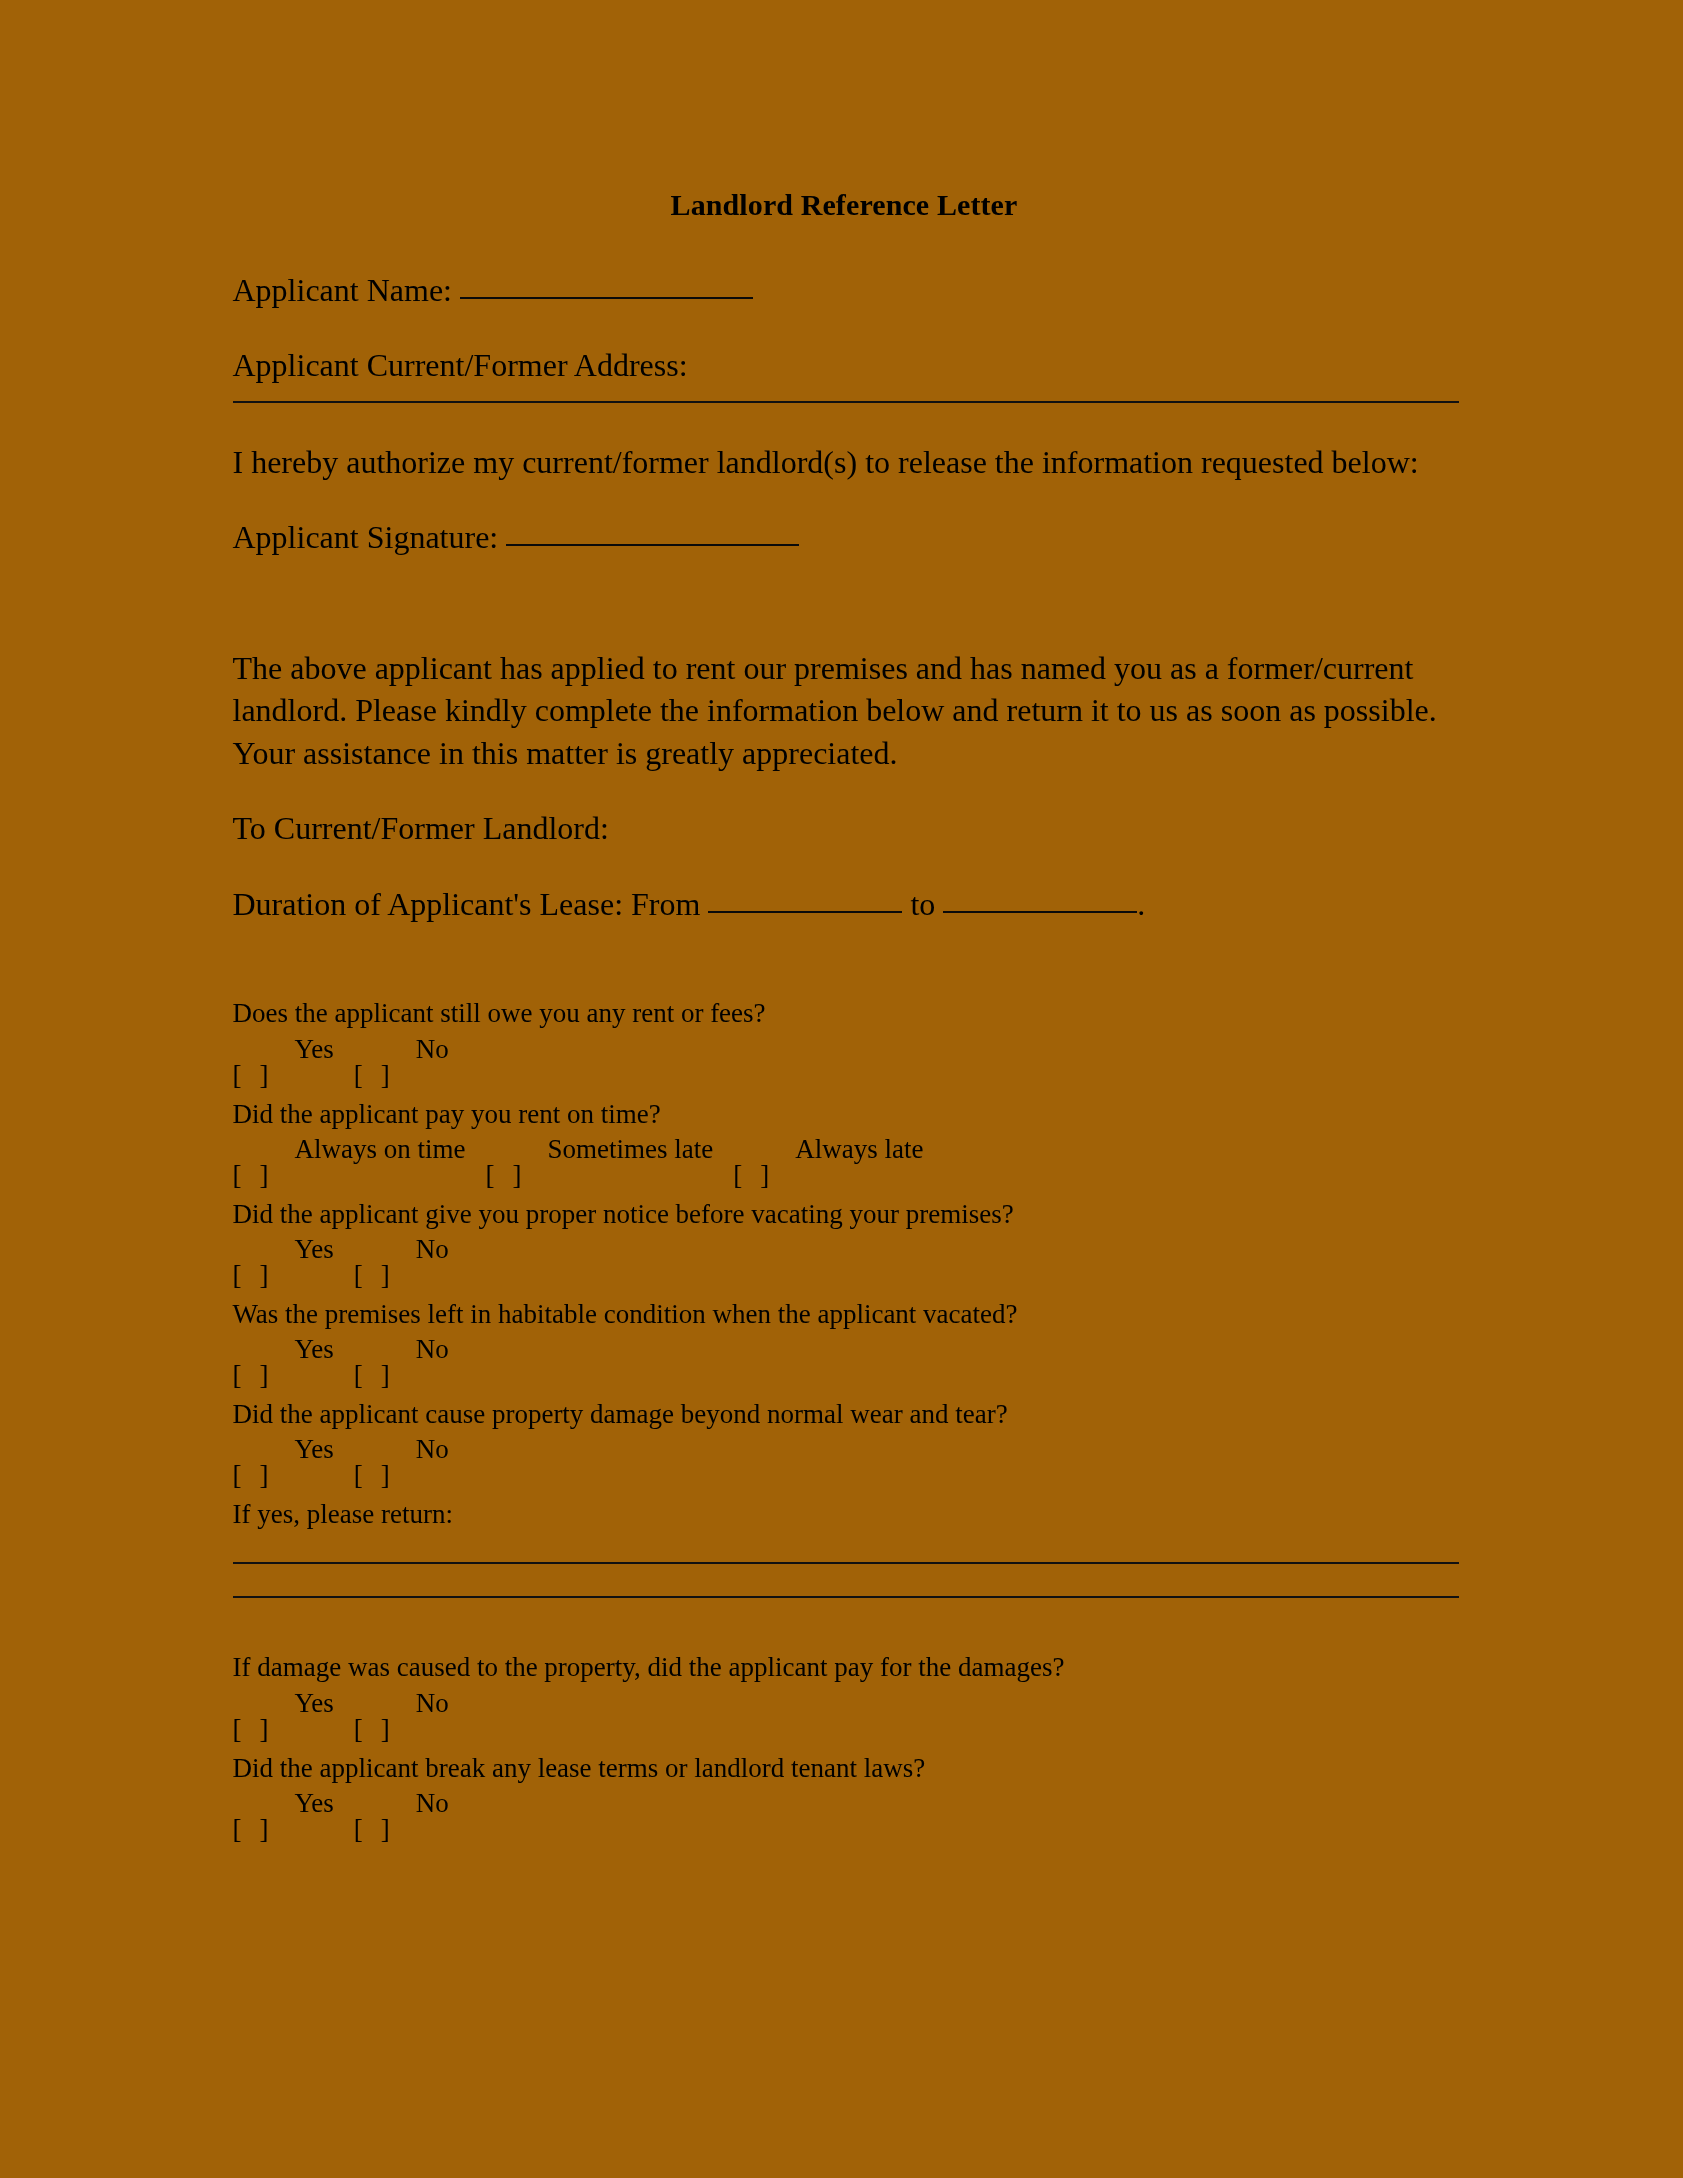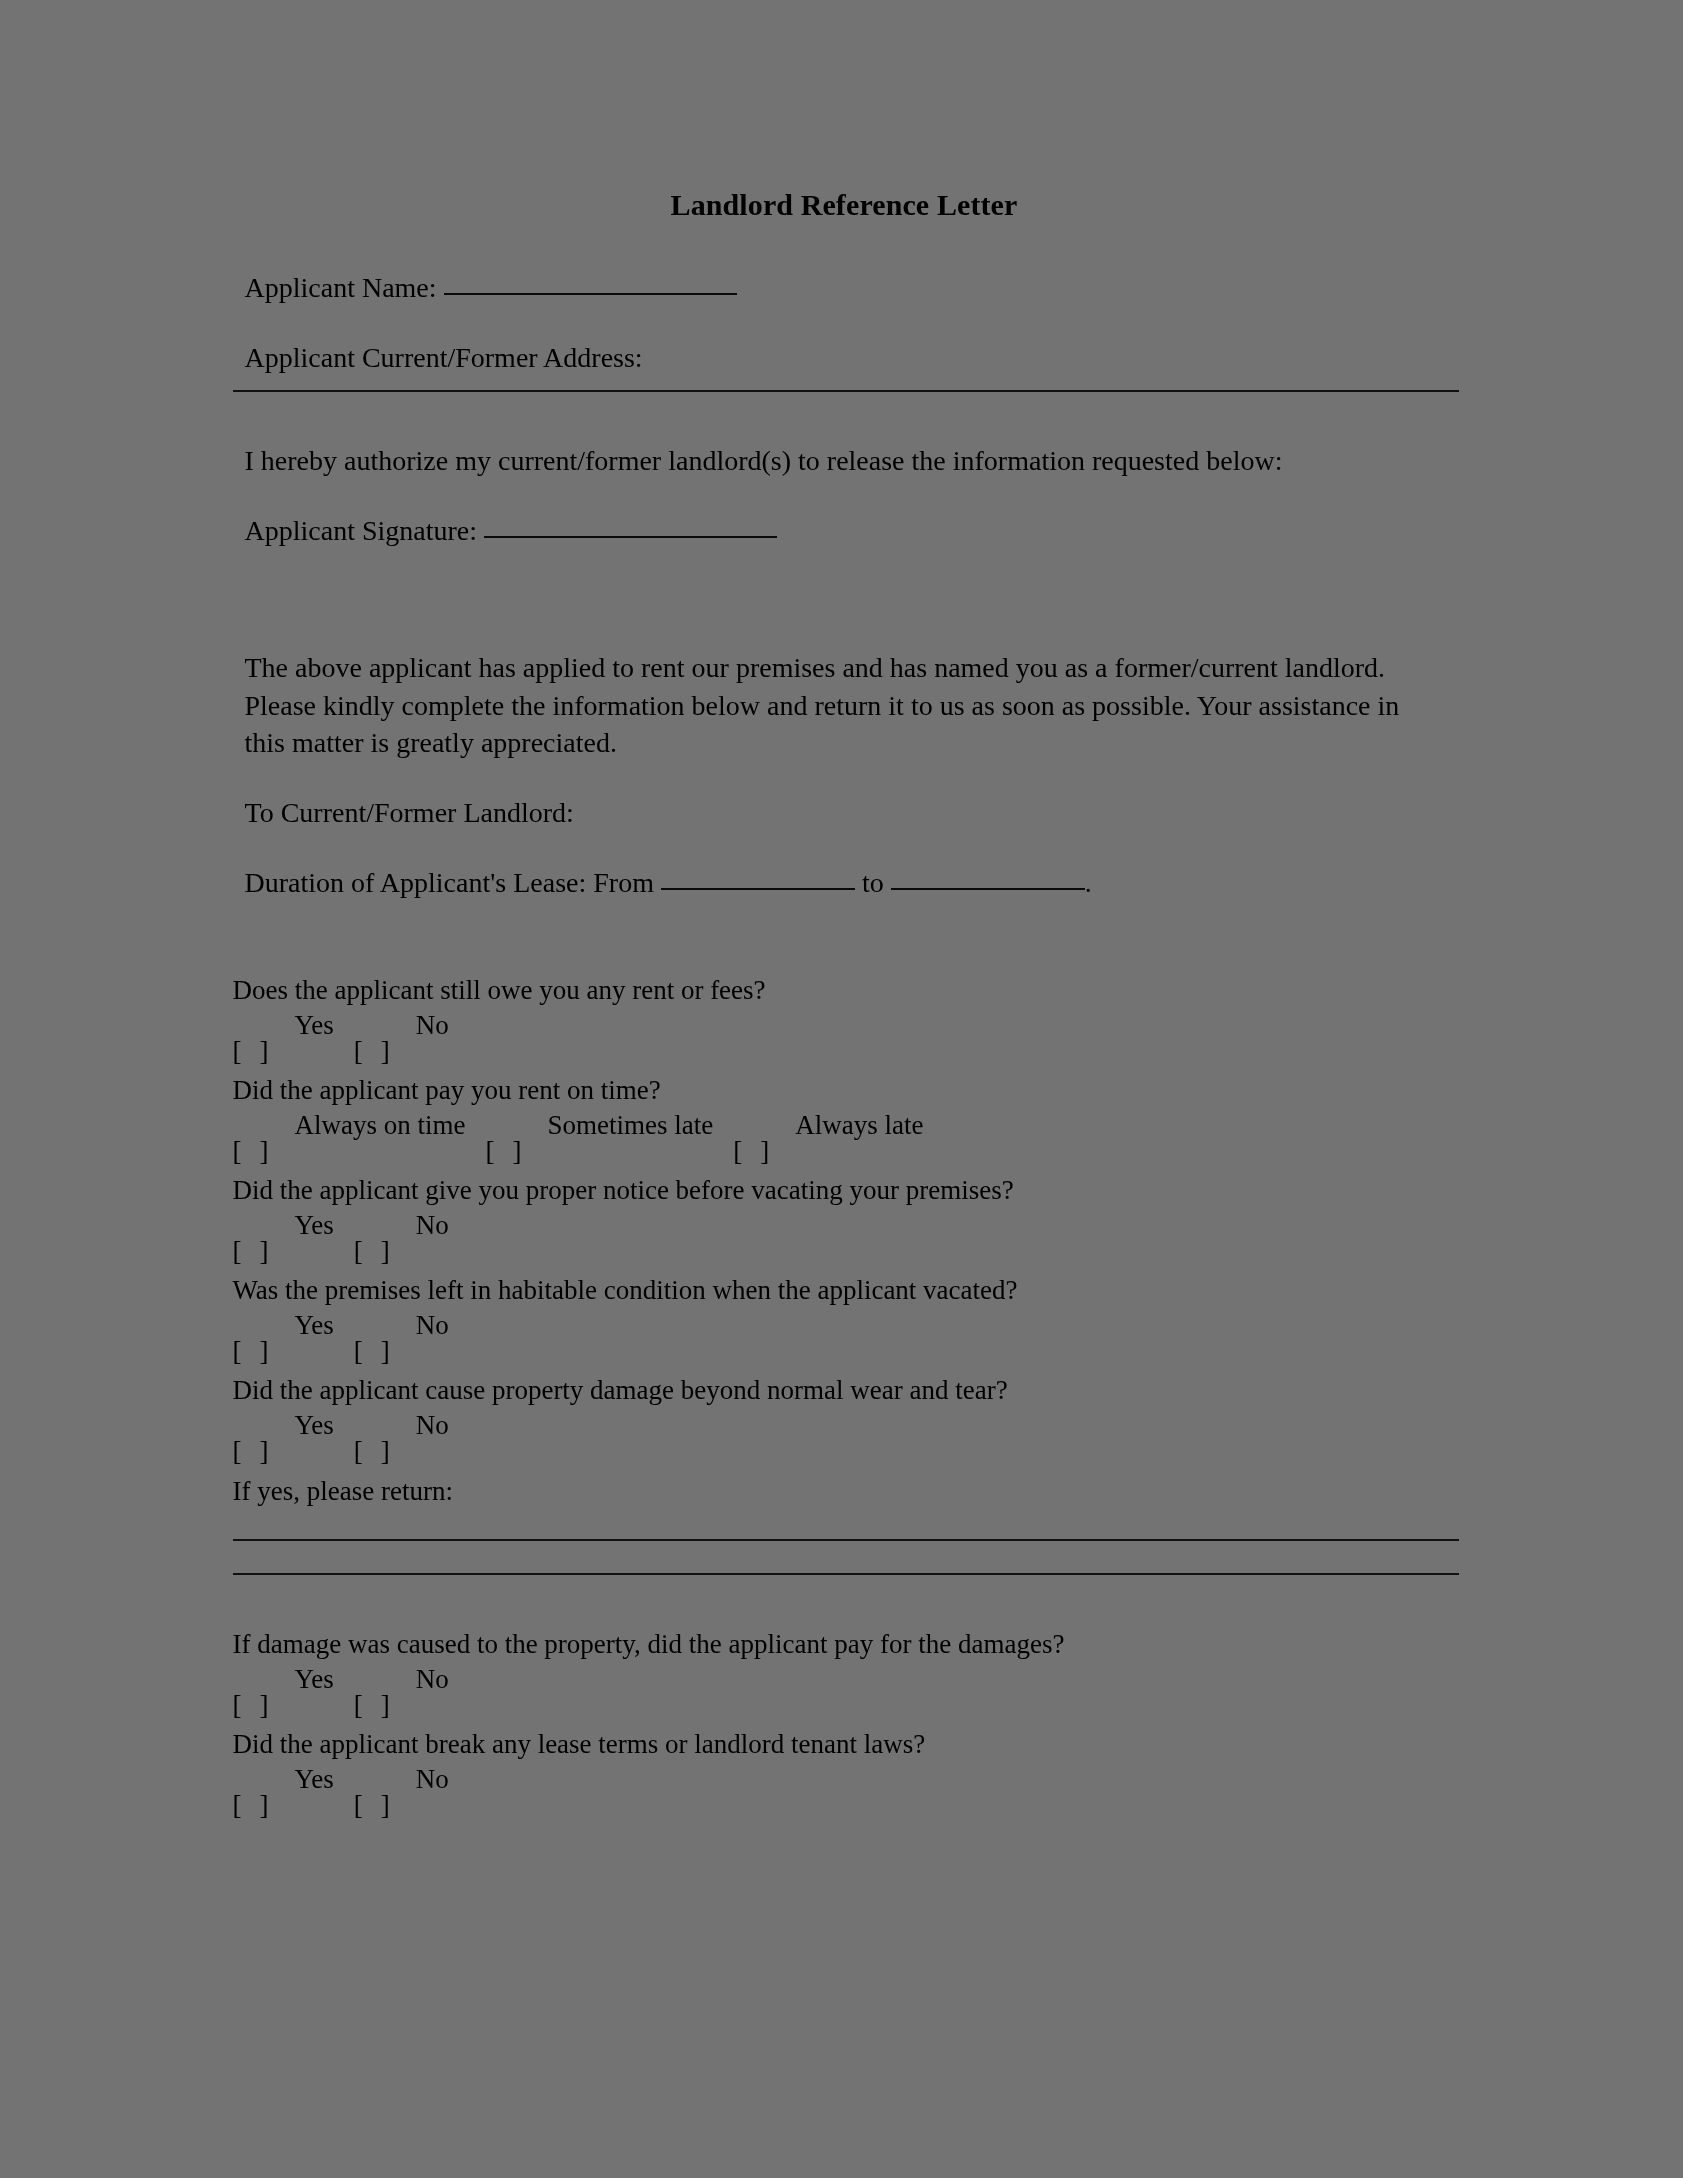--- a/index.html
+++ b/index.html
@@ -13,21 +13,21 @@
     height: 2178px;
     font-family: "Liberation Serif", "DejaVu Serif", serif;
     color: #000000;
     -webkit-font-smoothing: antialiased;
   }
 
   .page {
     position: relative;
     width: 1683px;
     height: 2178px;
-    background: #737373;
+    background: #a16207;
     box-sizing: border-box;
     padding: 188px 0 0 0;
   }
 
   .content {
     width: 1228px;
     margin: 0 auto;
     padding-left: 5px;
     box-sizing: border-box;
   }
@@ -35,23 +35,23 @@
   .doc-title {
     text-align: center;
     font-weight: bold;
     font-size: 30px;
     line-height: 1.15;
     letter-spacing: 0.1px;
     margin: 0 0 46px 0;
   }
 
   .para {
-    font-size: 28px;
+    font-size: 32px;
     line-height: 1.33;
-    margin: 12px;
+    margin: 0;
     white-space: pre-wrap;
   }
 
   .block {
     margin-bottom: 33px;
   }
 
   .block-tight {
     margin-bottom: 0;
   }

